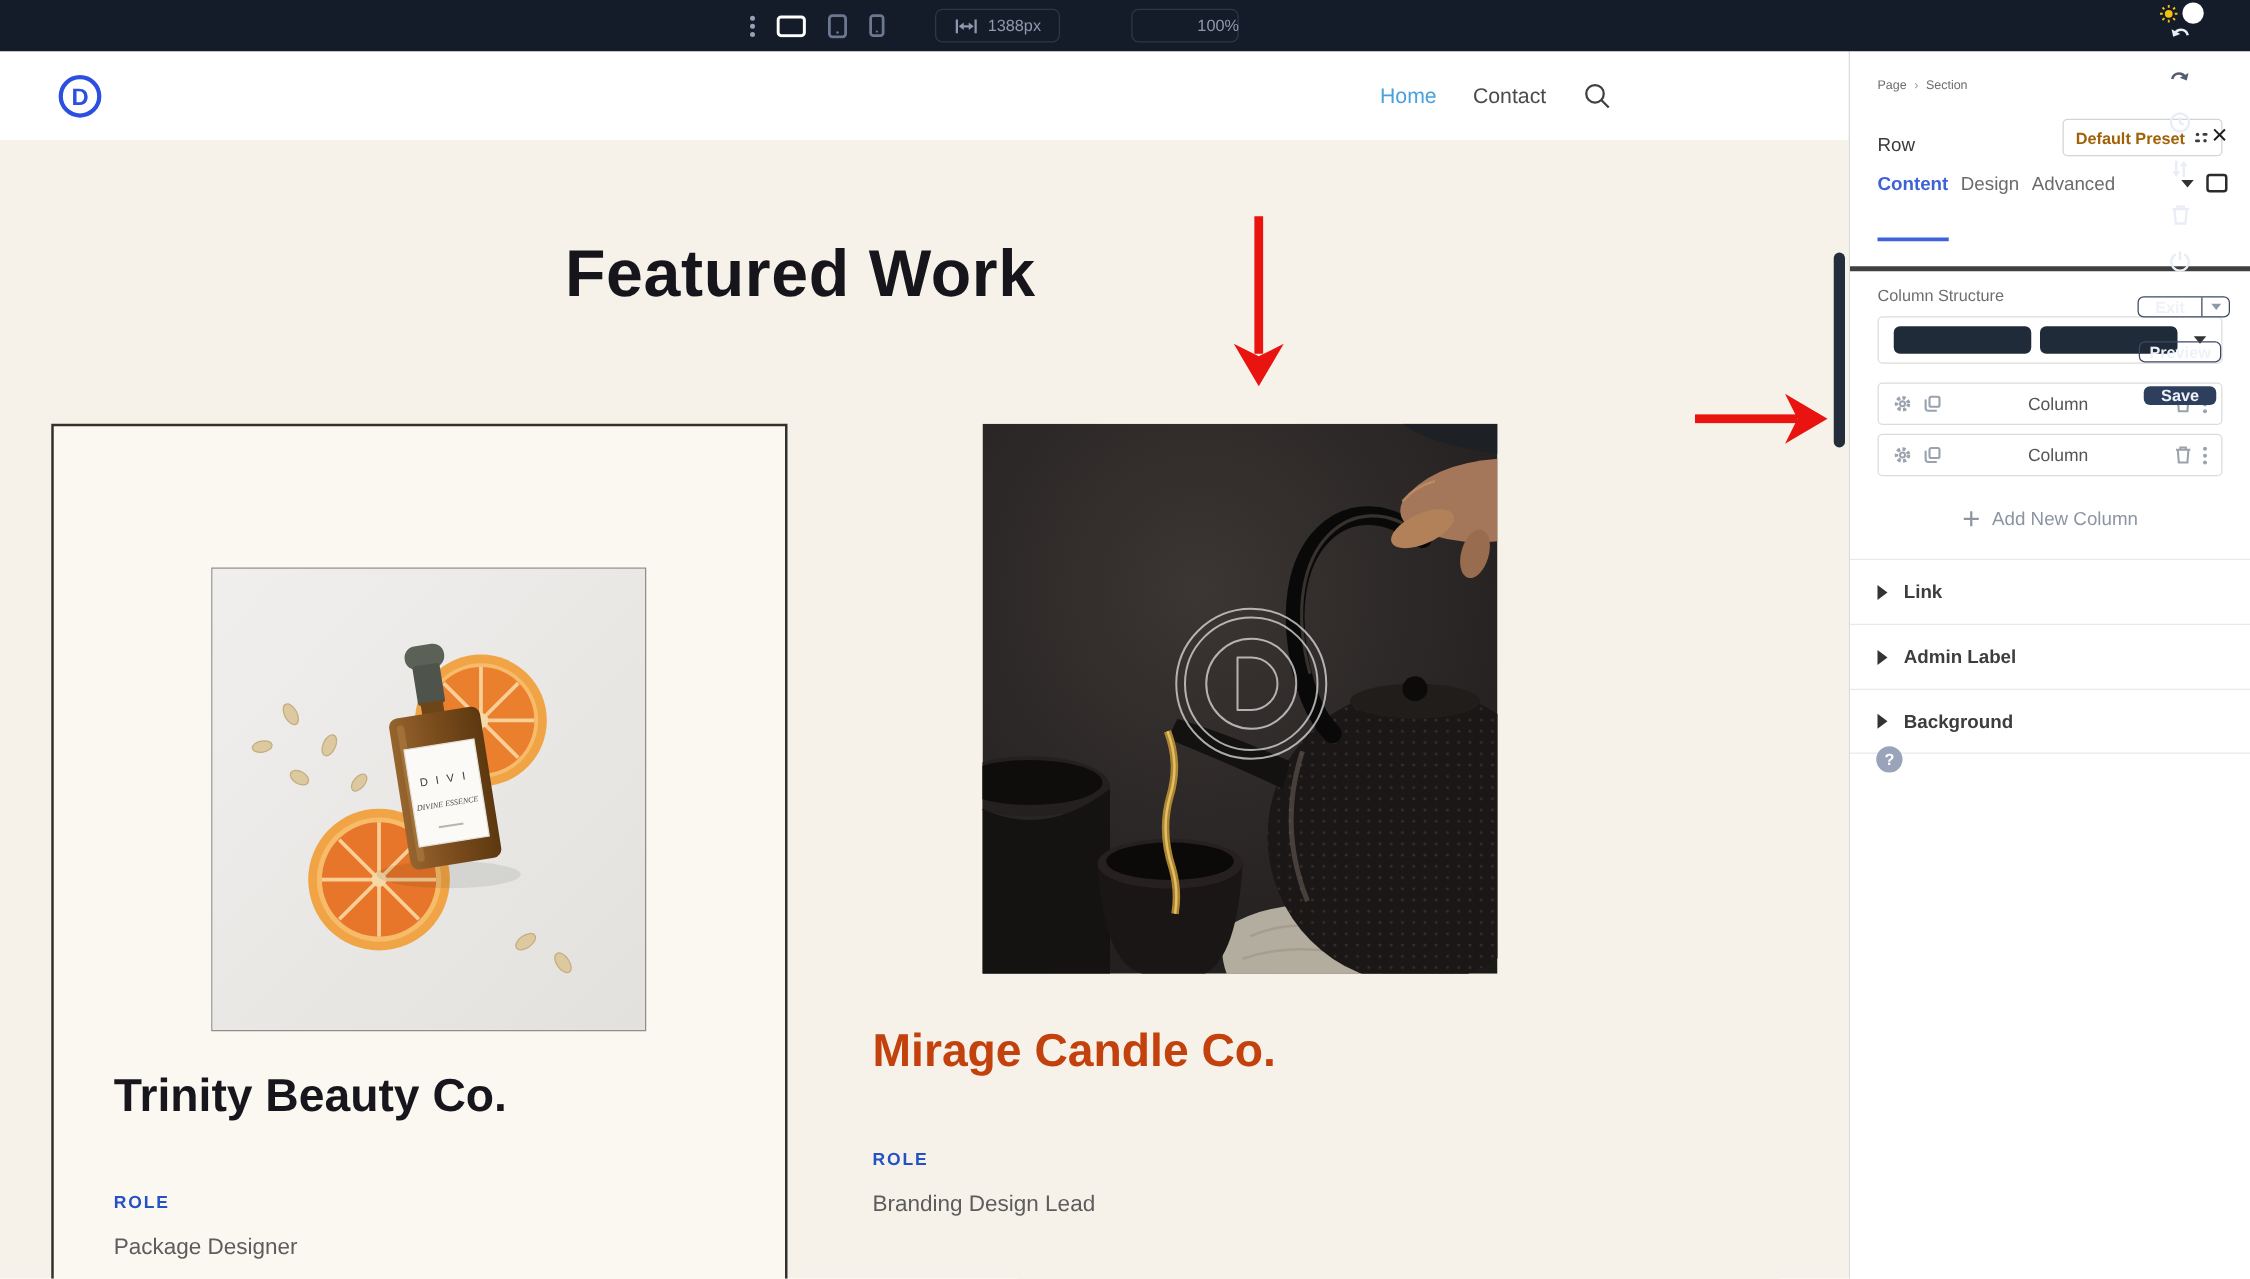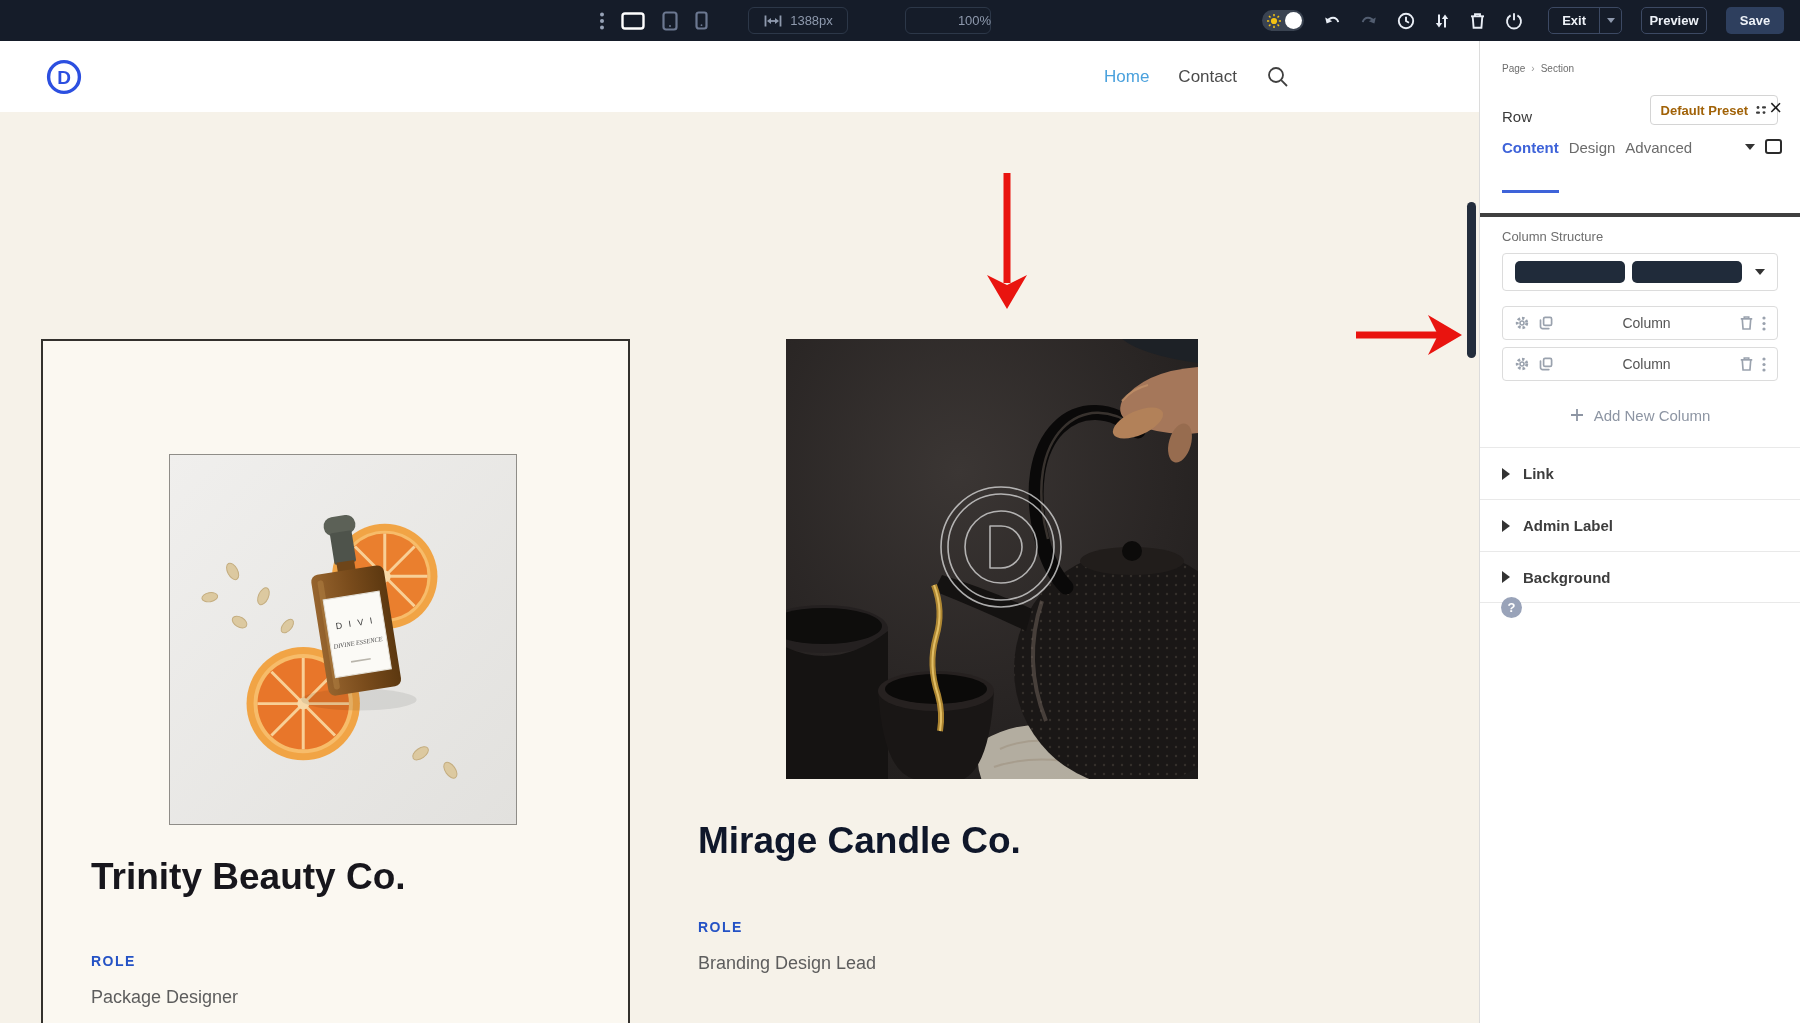--- a/index.html
+++ b/index.html
@@ -7,21 +7,21 @@
     font-family:"Liberation Sans", sans-serif; }
   .stage { position:relative; width:1800px; height:1023px; }
 
   
   .toolbar { position:absolute; left:0; top:0; width:1800px; height:41px; background:#151c29; z-index:40; }
   .tb-devices { position:absolute; left:600px; top:0; height:41px; display:flex; align-items:center; gap:17px; }
   .tb-box { position:absolute; top:7px; height:27px; border:1px solid #2c3748; border-radius:6px;
     display:flex; align-items:center; justify-content:center; gap:7px; color:#8e99ad; font-size:13px; cursor:text; }
   .tb-width { left:748px; width:100px; }
   .tb-zoom  { left:905px; width:86px;padding-left:46px; }
-  .tb-right { position:absolute; right:16px; top:0; height:41px; display:flex; align-items:center; gap:19px; }
+  .tb-right { position:absolute; right:16px; top:0; height:41px; display:flex; align-items:center; gap:19px;flex-direction:column; }
   .tb-icon { display:flex; align-items:center; justify-content:center; cursor:pointer; }
   .toggle { width:42px; height:21px; border-radius:11px; background:#3a4351; position:relative; cursor:pointer; }
   .toggle .sun { position:absolute; left:4px; top:2.5px; }
   .toggle .knob { position:absolute; right:2px; top:2px; width:17px; height:17px; border-radius:50%; background:#fff; }
   .tb-btn { height:27px; display:flex; align-items:center; justify-content:center; color:#eef2f8;
     font-size:13px; font-weight:bold; border-radius:5px; cursor:pointer; }
   .btn-exit-group { display:flex; align-items:stretch; height:27px; border:1px solid #3c4963; border-radius:5px; margin-left:6px; }
   .btn-exit-main { padding:0 13px; display:flex; align-items:center; cursor:pointer; color:#eef2f8; font-size:13px; font-weight:bold; }
   .btn-exit-caret { width:22px; display:flex; align-items:center; justify-content:center; border-left:1px solid #3c4963; cursor:pointer; }
   .caret-down-sm { width:0; height:0; border-left:4px solid transparent; border-right:4px solid transparent; border-top:5px solid #8e99ad; }
@@ -45,21 +45,21 @@
   .photo1 { position:absolute; left:126px; top:113px; width:348px; height:371px; border:1px solid #8f8d88; display:block; cursor:pointer; }
   .card-title { position:absolute; left:48px; font-size:37px; font-weight:bold; color:#17161c; }
   .t1 { top:515px; }
   .role-label { position:absolute; font-size:14px; font-weight:bold; letter-spacing:1.5px; color:#2452c5; }
   .r1 { left:48px; top:612px; }
   .role-value { position:absolute; font-size:18px; color:#5d5d5d; }
   .v1 { left:48px; top:646px; }
 
   
   .photo2 { position:absolute; left:786px; top:298px; width:412px; height:440px; display:block; cursor:pointer; }
-  .card-title2 { position:absolute; left:698px; top:779px; font-size:37px; font-weight:bold; color:#0f172a; cursor:pointer;text-align:center; }
+  .card-title2 { position:absolute; left:698px; top:779px; font-size:37px; font-weight:bold; color:#c2410c; cursor:pointer;text-align:center; }
   .r2 { left:698px; top:878px; }
   .v2 { left:698px; top:912px; }
 
   .scroll-indicator { position:absolute; left:1467px; top:161px; width:9px; height:156px; border-radius:5px; background:#232d3c; cursor:grab; }
 
   
   .panel { position:absolute; left:1479px; top:41px; width:321px; height:982px; background:#ffffff; border-left:1px solid #dcdcdc; z-index:20; }
   .panel-head { padding:0 22px; }
   .breadcrumb { margin-top:22px; height:18px; display:flex; align-items:flex-start; gap:6px; font-size:10px; color:#6d6d6d; }
   .crumb { cursor:pointer; }
@@ -227,20 +227,21 @@
         <span class="nav-link nav-contact">Contact</span>
         <span style="cursor:pointer;">
           <svg width="24" height="24" viewBox="0 0 24 24">
             <circle cx="10" cy="10" r="7" fill="none" stroke="#3f3f3f" stroke-width="1.8"></circle>
             <path d="M15.2 15.2L21 21" stroke="#3f3f3f" stroke-width="1.8"></path>
           </svg>
         </span>
       </nav>
     </div>
 
+    <h1 class="hero-title">Featured Work</h1>
 
     <svg class="annotation" style="left:985px; top:130px;" width="44" height="140" viewBox="0 0 44 140">
       <rect x="18.5" y="2" width="7" height="110" fill="#e9140f"></rect>
       <path d="M22 138 L2 104 L22 114 L42 104 Z" fill="#e9140f"></path>
     </svg>
     <svg class="annotation" style="left:1354px; top:272px;" width="112" height="44" viewBox="0 0 112 44">
       <rect x="2" y="18.5" width="82" height="7" fill="#e9140f"></rect>
       <path d="M108 22 L74 2 L84 22 L74 42 Z" fill="#e9140f"></path>
     </svg>
 

